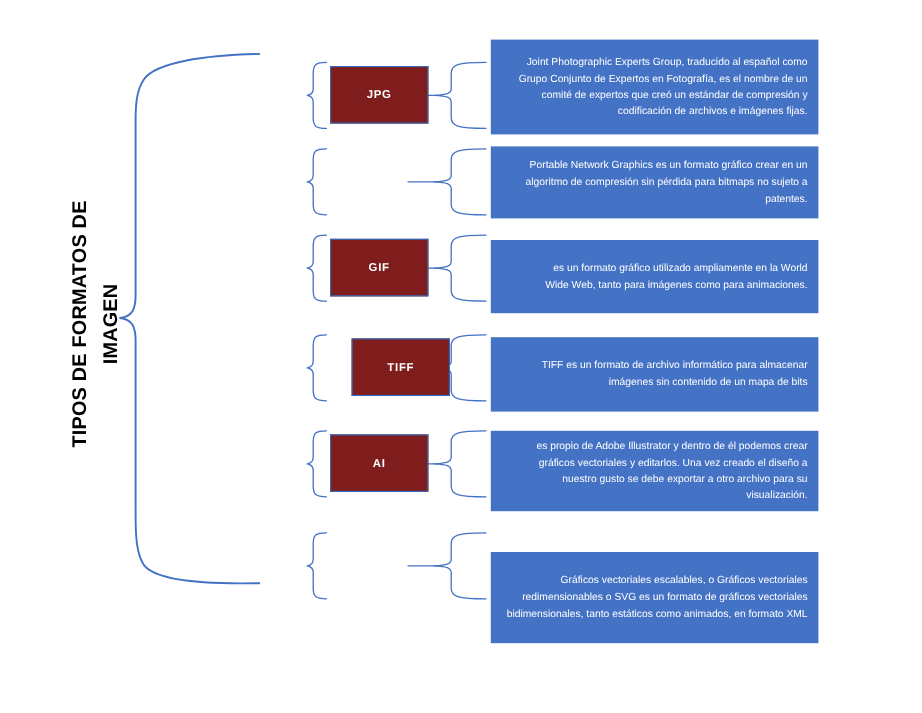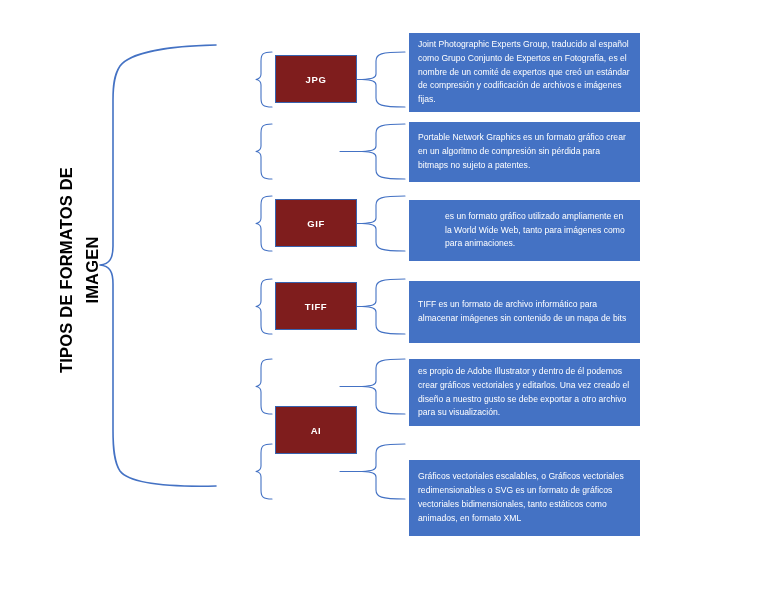--- a/index.html
+++ b/index.html
@@ -58,31 +58,31 @@
     color: #ffffff;
     font-size: 9.5px;
     font-weight: 700;
     letter-spacing: 0.6px;
   }
 
   
   .desc-box {
     position: absolute;
     left: 409px;
-    width: 231px;
+    width: 273px;
     background: #4472C4;
     box-sizing: border-box;
     display: flex;
     align-items: center;
     justify-content: center;
     padding: 5px 9px;
     color: #ffffff;
     font-size: 8.6px;
     line-height: 1.62;
-    text-align: left;
+    text-align: right;
   }
 
   
   #braces {
     position: absolute;
     left: 0;
     top: 0;
     width: 768px;
     height: 594px;
     pointer-events: none;
@@ -140,22 +140,22 @@
     <path class="brace-small" d="M 405 359 C 381 359, 376 361, 376 368 L 376 381 C 376 385, 372 386, 362 386.5 C 372 387, 376 388, 376 392 L 376 405 C 376 412, 381 414, 405 414"></path>
     <path class="brace-small" d="M 340 386.5 L 365 386.5"></path>
 
     <path class="brace-small" d="M 272 444 C 263 444, 261 446, 261 453 L 261 466 C 261 470, 259 471, 256 471.5 C 259 472, 261 473, 261 477 L 261 490 C 261 497, 263 499, 272 499"></path>
     <path class="brace-small" d="M 405 444 C 381 444, 376 446, 376 453 L 376 466 C 376 470, 372 471, 362 471.5 C 372 472, 376 473, 376 477 L 376 490 C 376 497, 381 499, 405 499"></path>
     <path class="brace-small" d="M 340 471.5 L 365 471.5"></path>
   </svg>
 
   <div class="fmt-box" style="left:275px; top:55px;">JPG</div>
   <div class="fmt-box" style="left:275px; top:199px;">GIF</div>
-  <div class="fmt-box" style="left:275px; top:282px;">TIFF</div>
-  <div class="fmt-box" style="left:275px; top:362px;margin-top:44px;">AI</div>
+  <div class="fmt-box" style="left:293px; top:282px;">TIFF</div>
+  <div class="fmt-box" style="left:275px; top:362px;">AI</div>
 
   <div class="desc-box" style="top:33px;  height:79px;">Joint Photographic Experts Group, traducido al español como Grupo Conjunto de Expertos en Fotografía, es el nombre de un comité de expertos que creó un estándar de compresión y codificación de archivos e imágenes fijas.</div>
   <div class="desc-box" style="top:122px; height:60px;">Portable Network Graphics es un formato gráfico crear en un algoritmo de compresión sin pérdida para bitmaps no sujeto a patentes.</div>
   <div class="desc-box" style="top:200px; height:61px;padding-left:36px;">es un formato gráfico utilizado ampliamente en la World Wide Web, tanto para imágenes como para animaciones.</div>
   <div class="desc-box" style="top:281px; height:62px;">TIFF es un formato de archivo informático para almacenar imágenes sin contenido de un mapa de bits</div>
   <div class="desc-box" style="top:359px; height:67px;">es propio de Adobe Illustrator y dentro de él podemos crear gráficos vectoriales y editarlos. Una vez creado el diseño a nuestro gusto se debe exportar a otro archivo para su visualización.</div>
   <div class="desc-box" style="top:440px; height:76px;margin-top:20px;">Gráficos vectoriales escalables, o Gráficos vectoriales redimensionables o SVG es un formato de gráficos vectoriales bidimensionales, tanto estáticos como animados, en formato XML</div>
 
 </div>
 

